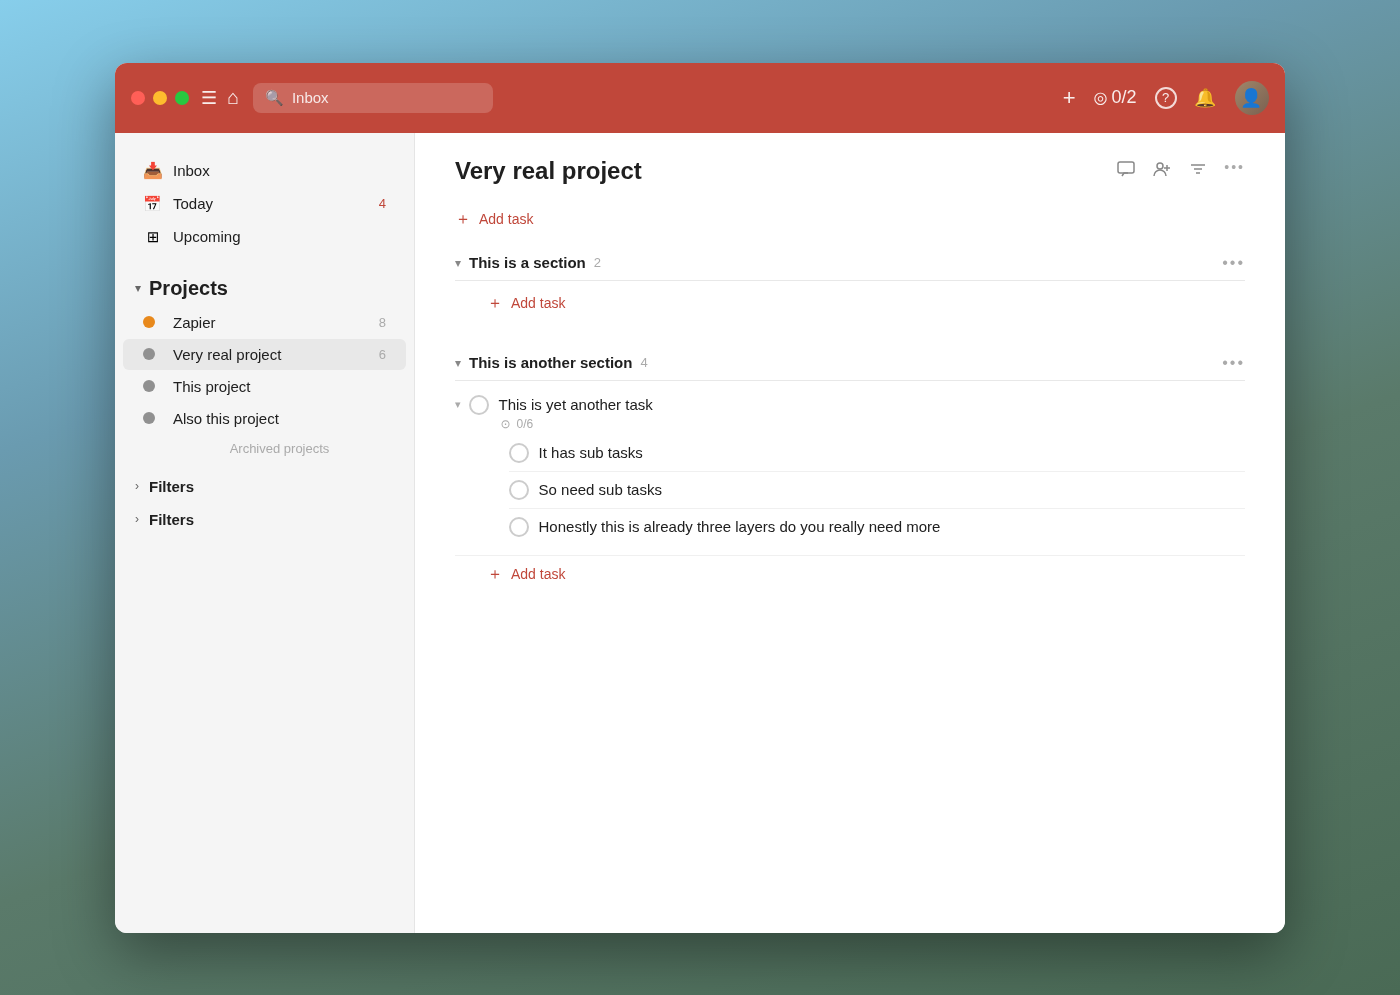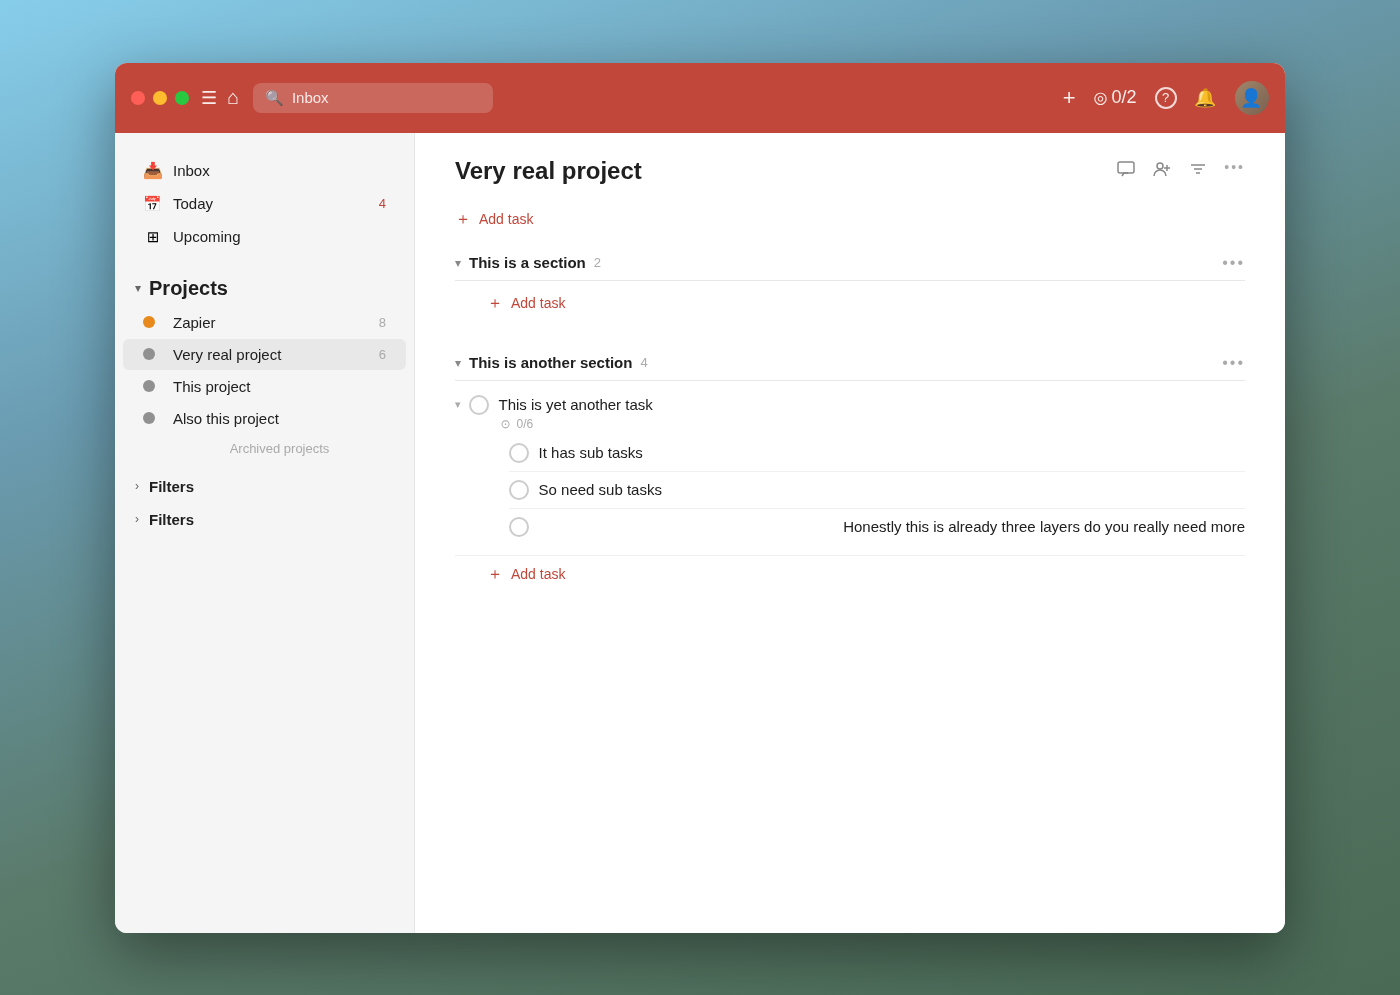--- a/index.html
+++ b/index.html
@@ -347,21 +347,20 @@
     }
     .sub-task-row {
       display: flex;
       align-items: center;
       gap: 10px;
       padding: 8px 0;
       border-bottom: 1px solid #f0f0f0;
     }
     .sub-task-row:last-of-type {
       border-bottom: none;
-      justify-content: space-between;
     }
   </style>
 </head>
 <body>
 
 <div class="window">
 
   <div class="titlebar">
     <div class="window-controls">
       <button class="wc-btn wc-close"></button>

